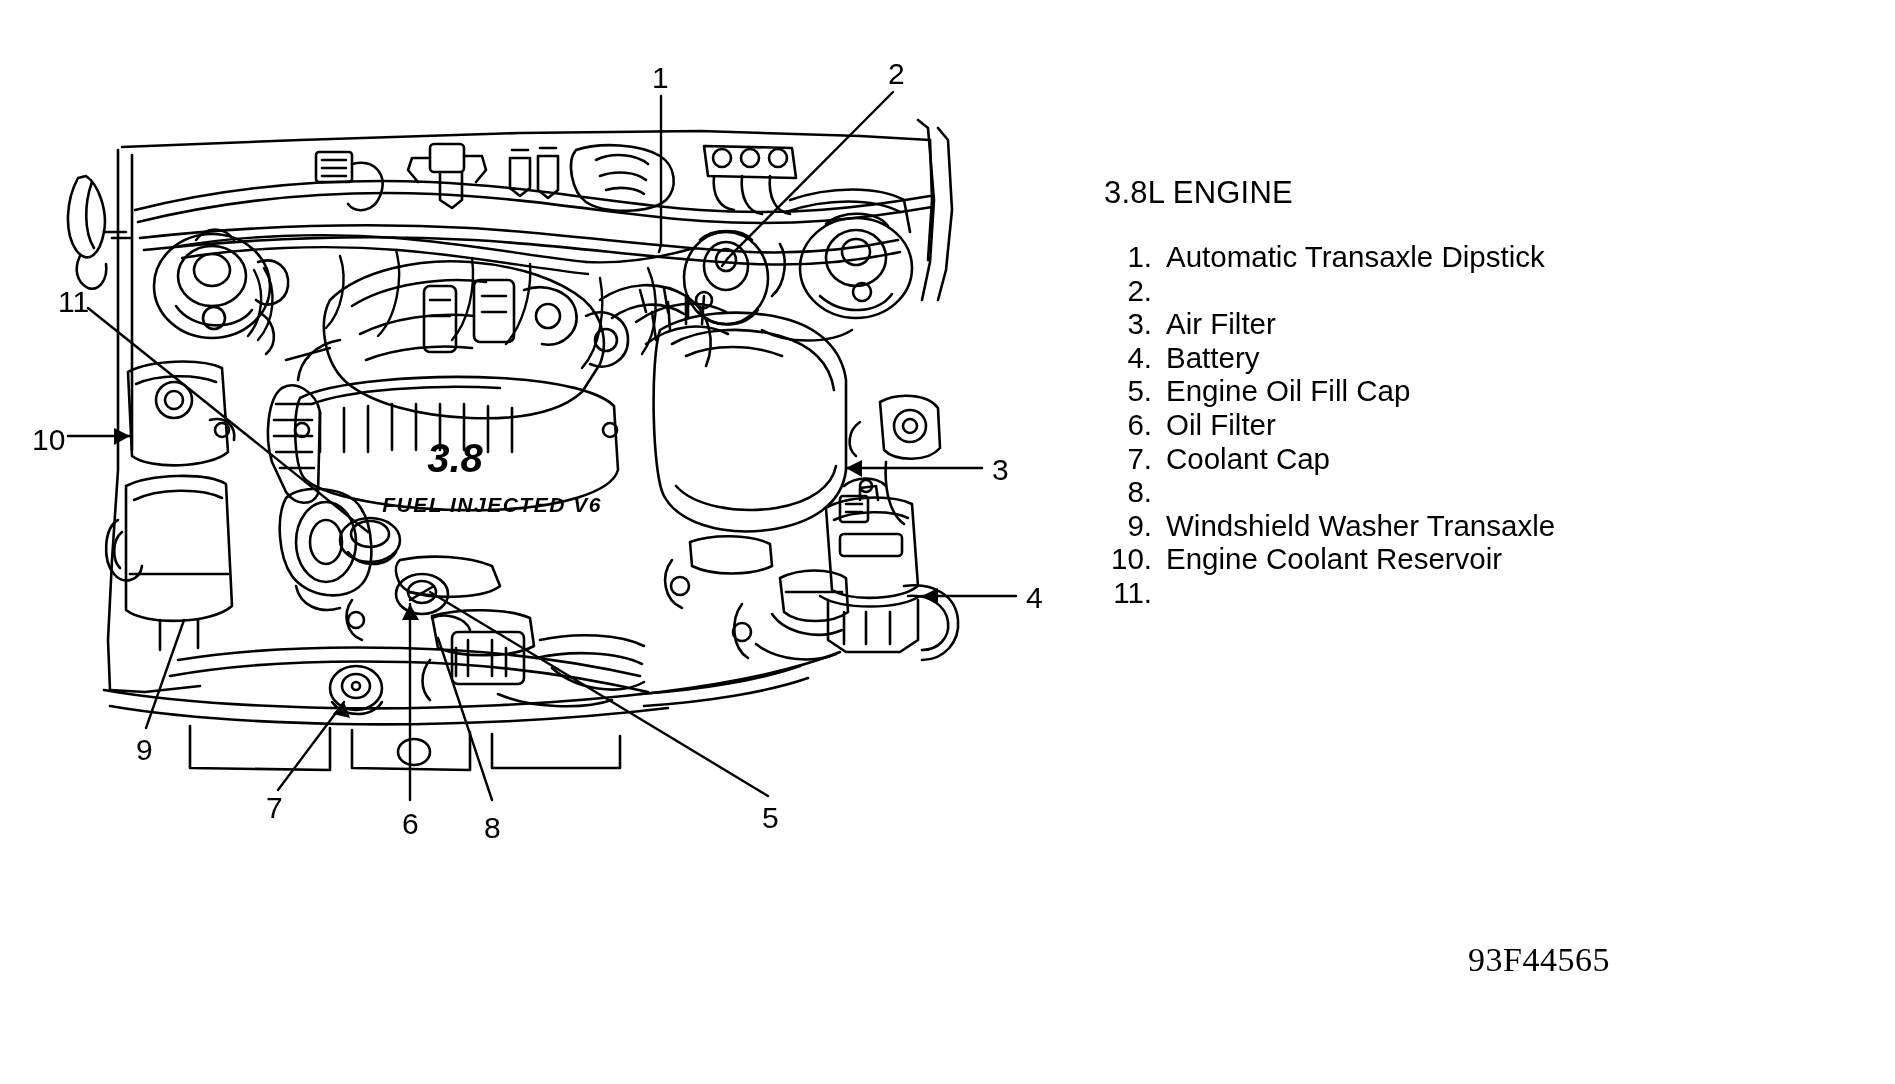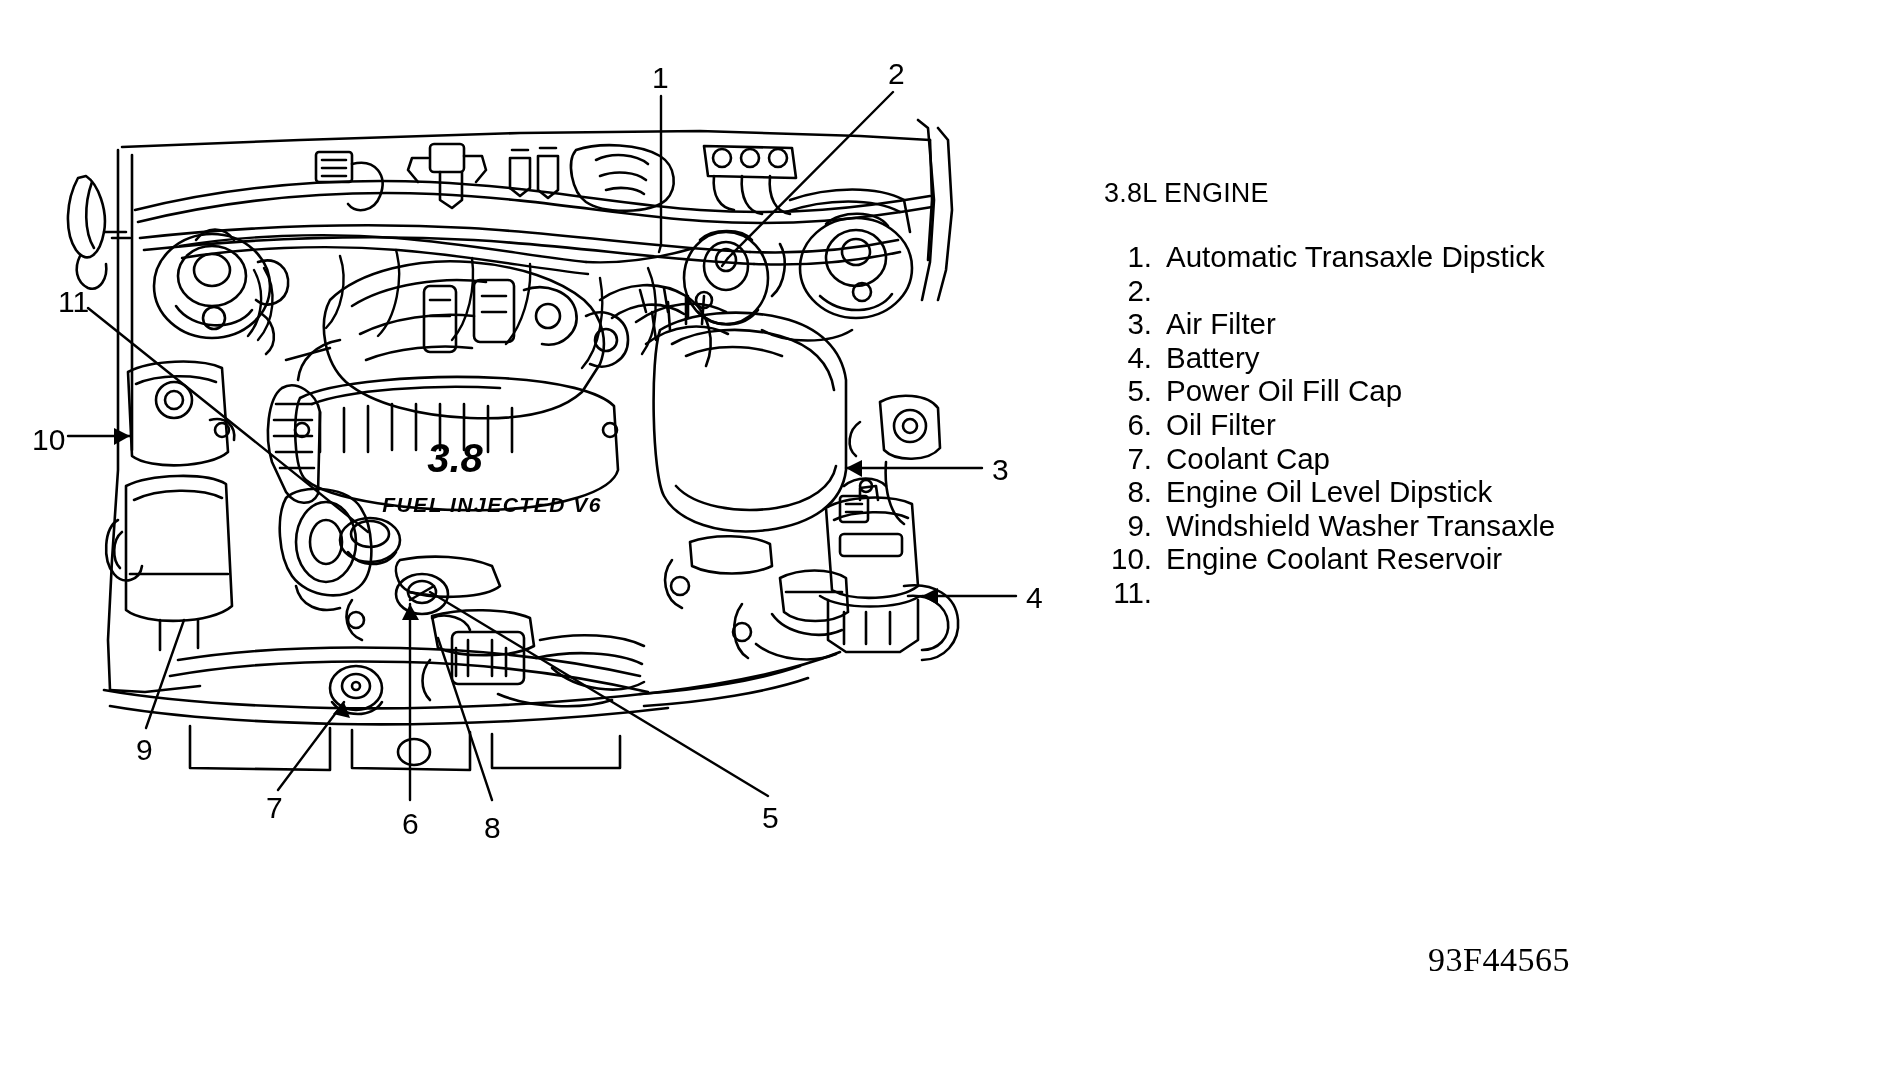--- a/index.html
+++ b/index.html
@@ -40,21 +40,21 @@
   }
 
   
   #legend-panel {
     position: absolute;
     left: 1096px;
     top: 176px;
     width: 790px;
   }
   #legend-title {
-    font-size: 27px;
+    font-size: 31px;
     letter-spacing: 0.2px;
     font-weight: 400;
     line-height: 34px;
     margin: 0 0 30px 8px;
     white-space: nowrap;
   }
   #legend-list {
     list-style: none;
     margin: 0;
     padding: 0;
@@ -73,21 +73,21 @@
     padding-right: 14px;
     flex: 0 0 auto;
   }
   .legend-label {
     flex: 0 0 auto;
   }
 
   
   #part-number {
     position: absolute;
-    left: 1428px;
+    left: 1468px;
     top: 941px;
     font-family: "Liberation Serif", serif;
     font-size: 34px;
     letter-spacing: 0.5px;
     white-space: nowrap;
   }
 
   
   .callout-text {
     font-family: "Liberation Sans", sans-serif;
@@ -424,33 +424,32 @@
       <li>
         <span class="legend-num">3.</span>
         <span class="legend-label">Air Filter</span>
       </li>
       <li>
         <span class="legend-num">4.</span>
         <span class="legend-label">Battery</span>
       </li>
       <li>
         <span class="legend-num">5.</span>
-        <span class="legend-label">Power Oil Fill Cap</span>
+        <span class="legend-label">Engine Oil Fill Cap</span>
       </li>
       <li>
         <span class="legend-num">6.</span>
         <span class="legend-label">Oil Filter</span>
       </li>
       <li>
         <span class="legend-num">7.</span>
         <span class="legend-label">Coolant Cap</span>
       </li>
       <li>
         <span class="legend-num">8.</span>
-        <span class="legend-label">Engine Oil Level Dipstick</span>
       </li>
       <li>
         <span class="legend-num">9.</span>
         <span class="legend-label">Windshield Washer Transaxle</span>
       </li>
       <li>
         <span class="legend-num">10.</span>
         <span class="legend-label">Engine Coolant Reservoir</span>
       </li>
       <li>

